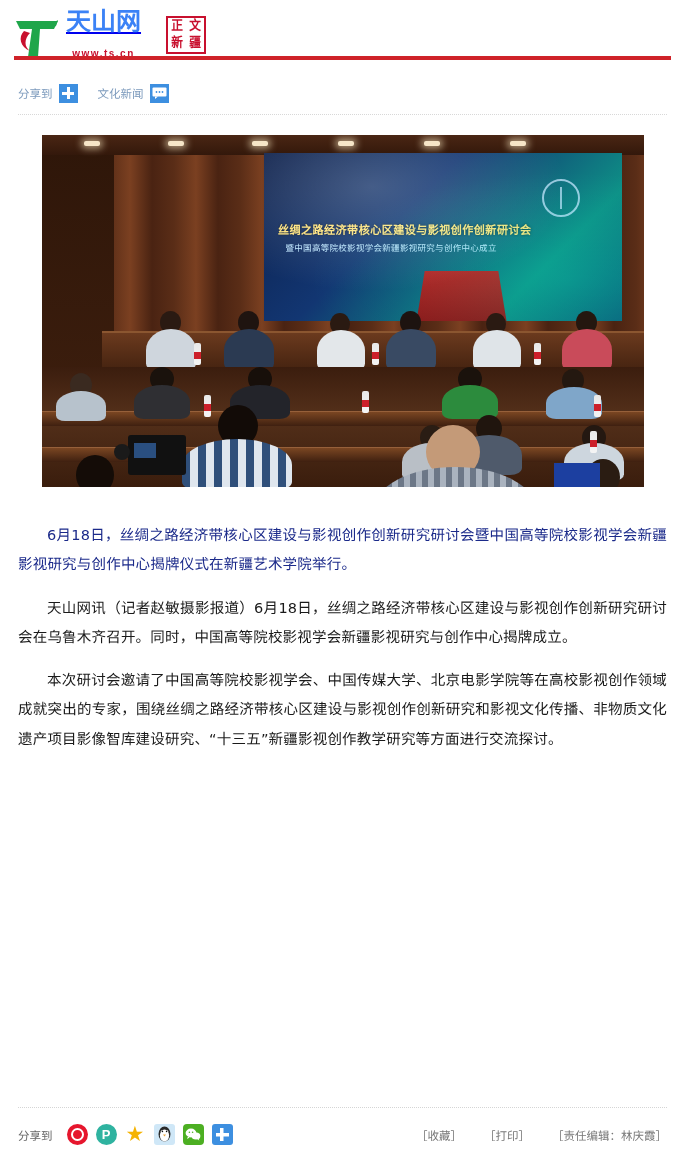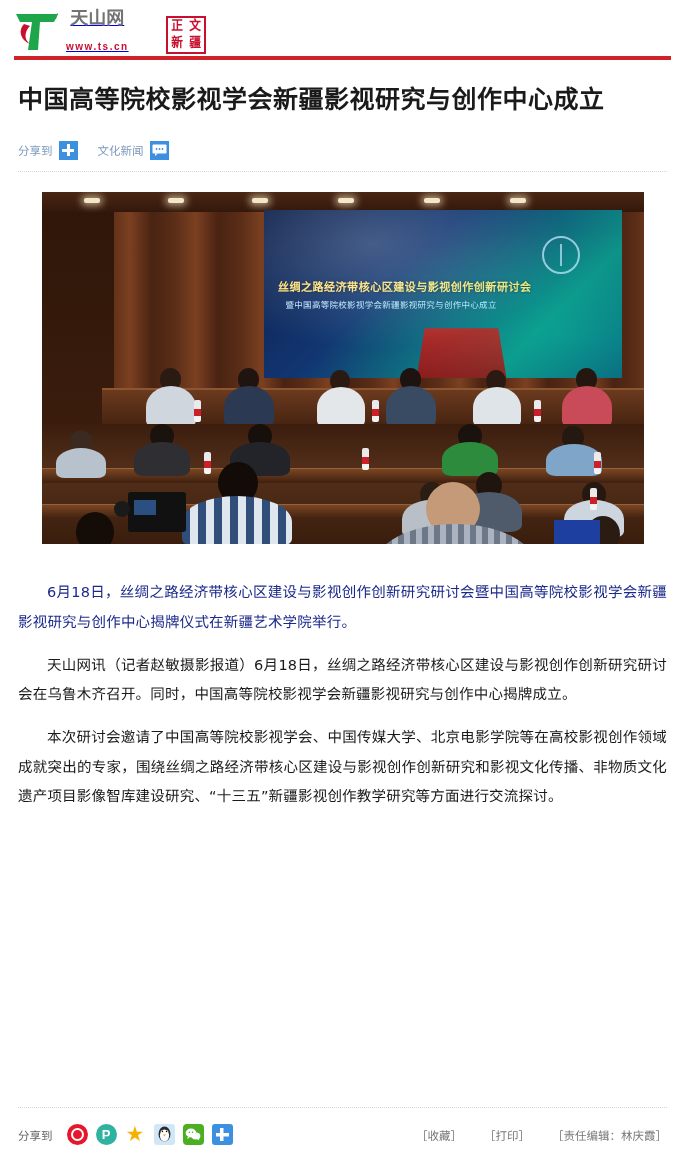--- a/index.html
+++ b/index.html
@@ -39,23 +39,23 @@
   }
   .logo-mark svg { display: block; }
   .logo-text-block {
     display: flex;
     flex-direction: column;
     align-items: center;
     margin-left: -4px;
   }
   .logo-cn {
     font-family: "DejaVu Sans", sans-serif;
-    font-size: 18px;
+    font-size: 25px;
     font-weight: bold;
-    color: #737373;
+    color: #3b82f6;
     line-height: 1;
     letter-spacing: 0px;
   }
   .logo-url {
     font-family: "Liberation Sans", sans-serif;
     font-size: 10px;
     font-weight: bold;
     letter-spacing: 1.5px;
     color: #c8102e;
     margin-top: 14px;
@@ -401,21 +401,20 @@
     <span>正</span>
     <span>文</span>
     <span>新</span>
     <span>疆</span>
   </span>
   <div class="header-rule"></div>
 </div>
 
 <div class="article">
 
-  <h1 class="headline">中国高等院校影视学会新疆影视研究与创作中心成立</h1>
 
   <div class="meta-bar">
     <div class="meta-right">
       <span class="lbl">分享到</span>
       <span class="icon-sq plus"></span>
       <span class="meta-gap"></span>
       <span class="lbl">文化新闻</span>
       <span class="icon-sq bubble">
         <svg width="15" height="12" viewBox="0 0 15 12">
           <rect x="0.5" y="0.5" width="14" height="9" rx="1" fill="#fff"></rect>

